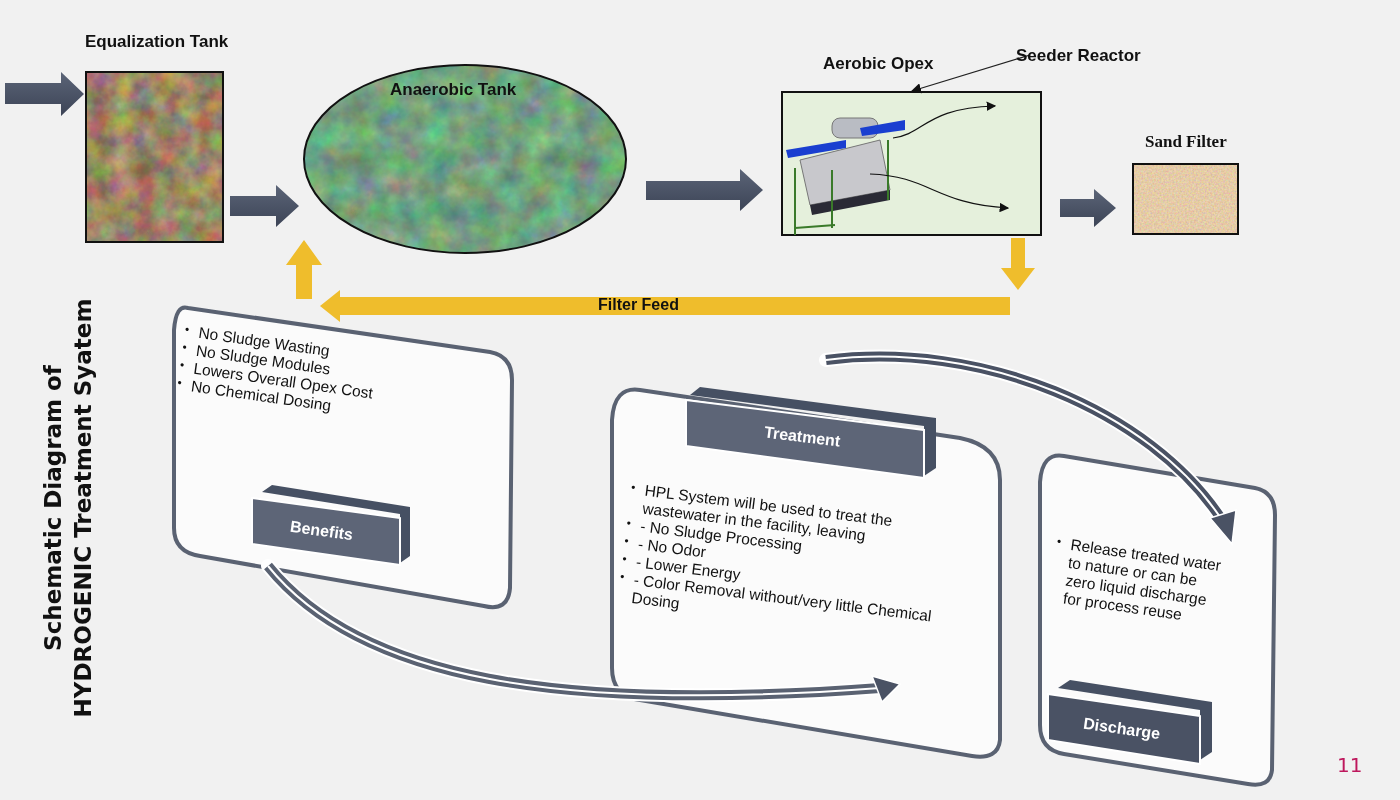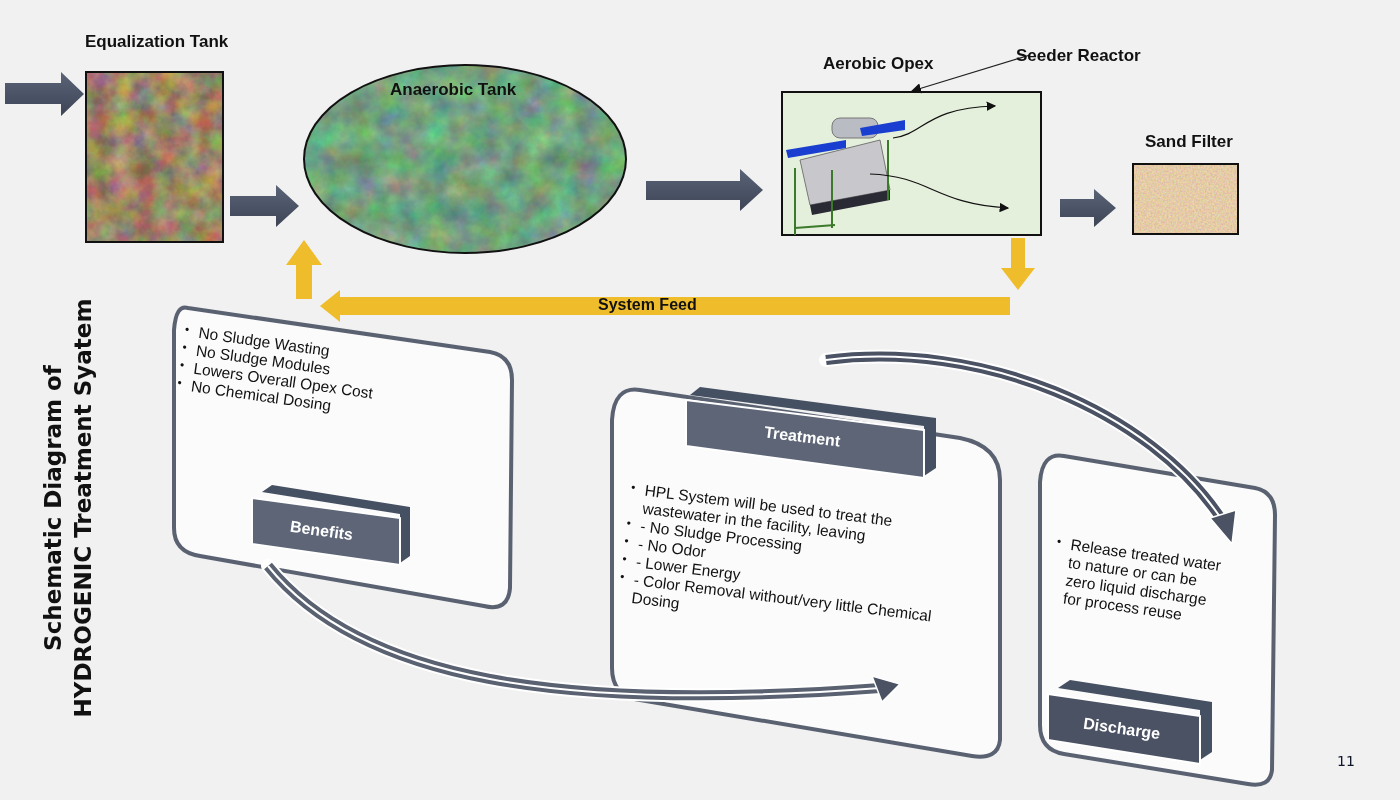--- a/index.html
+++ b/index.html
@@ -27,21 +27,21 @@
   .card-text ul { margin:0; padding:0; list-style:none; }
   .card-text li { position:relative; padding-left:14px; }
   .card-text li::before { content:"•"; position:absolute; left:0; top:-2px; font-size:12px; }
   .badge-text {
     position:absolute; color:#fff; font-weight:bold; font-size:16px; white-space:nowrap;
     transform-origin:center center;
   }
   .return-label {
     position:absolute; left:598px; top:296px; font-weight:bold; font-size:16px; color:#111;
   }
-  .page-num { position:absolute; left:1337px; top:753px; font-size:14px; color:#0f172a; font-family:"DejaVu Sans", sans-serif; }
+  .page-num { position:absolute; left:1337px; top:753px; font-size:20px; color:#be185d; font-family:"DejaVu Sans", sans-serif; }
 </style>
 </head>
 <body>
 
 <svg class="layer" viewBox="0 0 1400 800">
   <defs>
 
     <filter id="brownMarble" x="0" y="0" width="100%" height="100%">
       <feTurbulence type="fractalNoise" baseFrequency="0.035" numOctaves="5" seed="3" result="n"></feTurbulence>
       <feColorMatrix type="matrix" in="n" values="0 0 0 0 0.18  0 0 0 0 0.13  0 0 0 0 0.08  0.9 0 0 0 0.2" result="c"></feColorMatrix>
@@ -182,23 +182,23 @@
     <path d="M826,360 C980,340 1150,410 1222,520" fill="none" stroke="#4a5264" stroke-width="10"></path>
     <path d="M826,360 C980,340 1150,410 1222,520" fill="none" stroke="#fff" stroke-width="2"></path>
     <polygon points="1210,518 1236,510 1232,544" fill="#4a5264" stroke="#fff" stroke-width="1.5"></polygon>
   </g>
 </svg>
 
 <div class="label" style="left:85px; top:32px;">Equalization Tank</div>
 <div class="label" style="left:390px; top:51px;margin-top:29px;">Anaerobic Tank</div>
 <div class="label" style="left:823px; top:54px;">Aerobic Opex</div>
 <div class="label" style="left:1016px; top:46px;">Seeder Reactor</div>
-<div class="label" style="left:1145px; top:132px;">Sand Filter</div>
-
-<div class="return-label">System Feed</div>
+<div class="label" style="left:1145px; top:132px;font-family:Liberation Serif, serif;">Sand Filter</div>
+
+<div class="return-label">Filter Feed</div>
 
 <div class="side-title">
   <span>Schematic Diagram of</span>
   <span>HYDROGENIC Treatment Syatem</span>
 </div>
 
 <div class="card-text" style="left:186px; top:322px; width:260px; transform:rotate(8deg);">
   <ul>
     <li>No Sludge Wasting</li>
     <li>No Sludge Modules</li>

